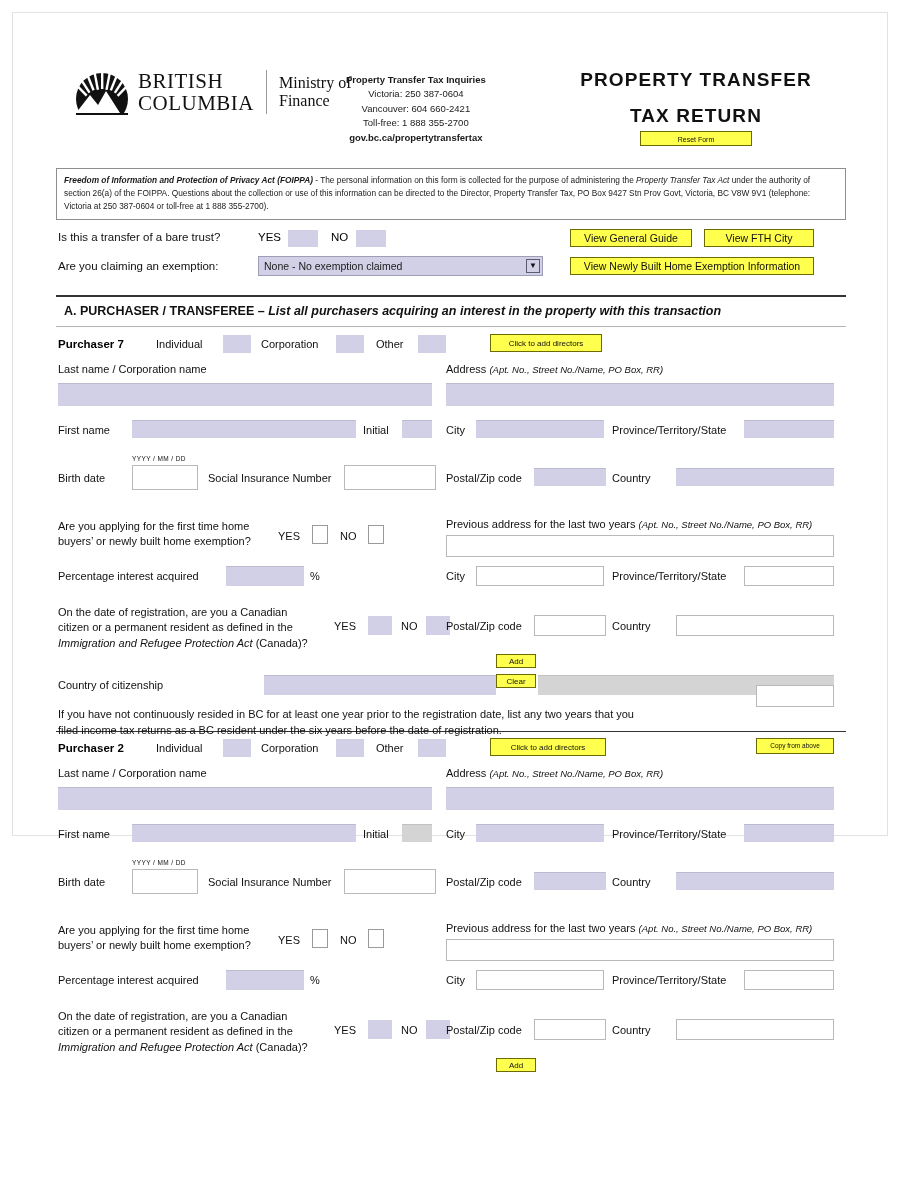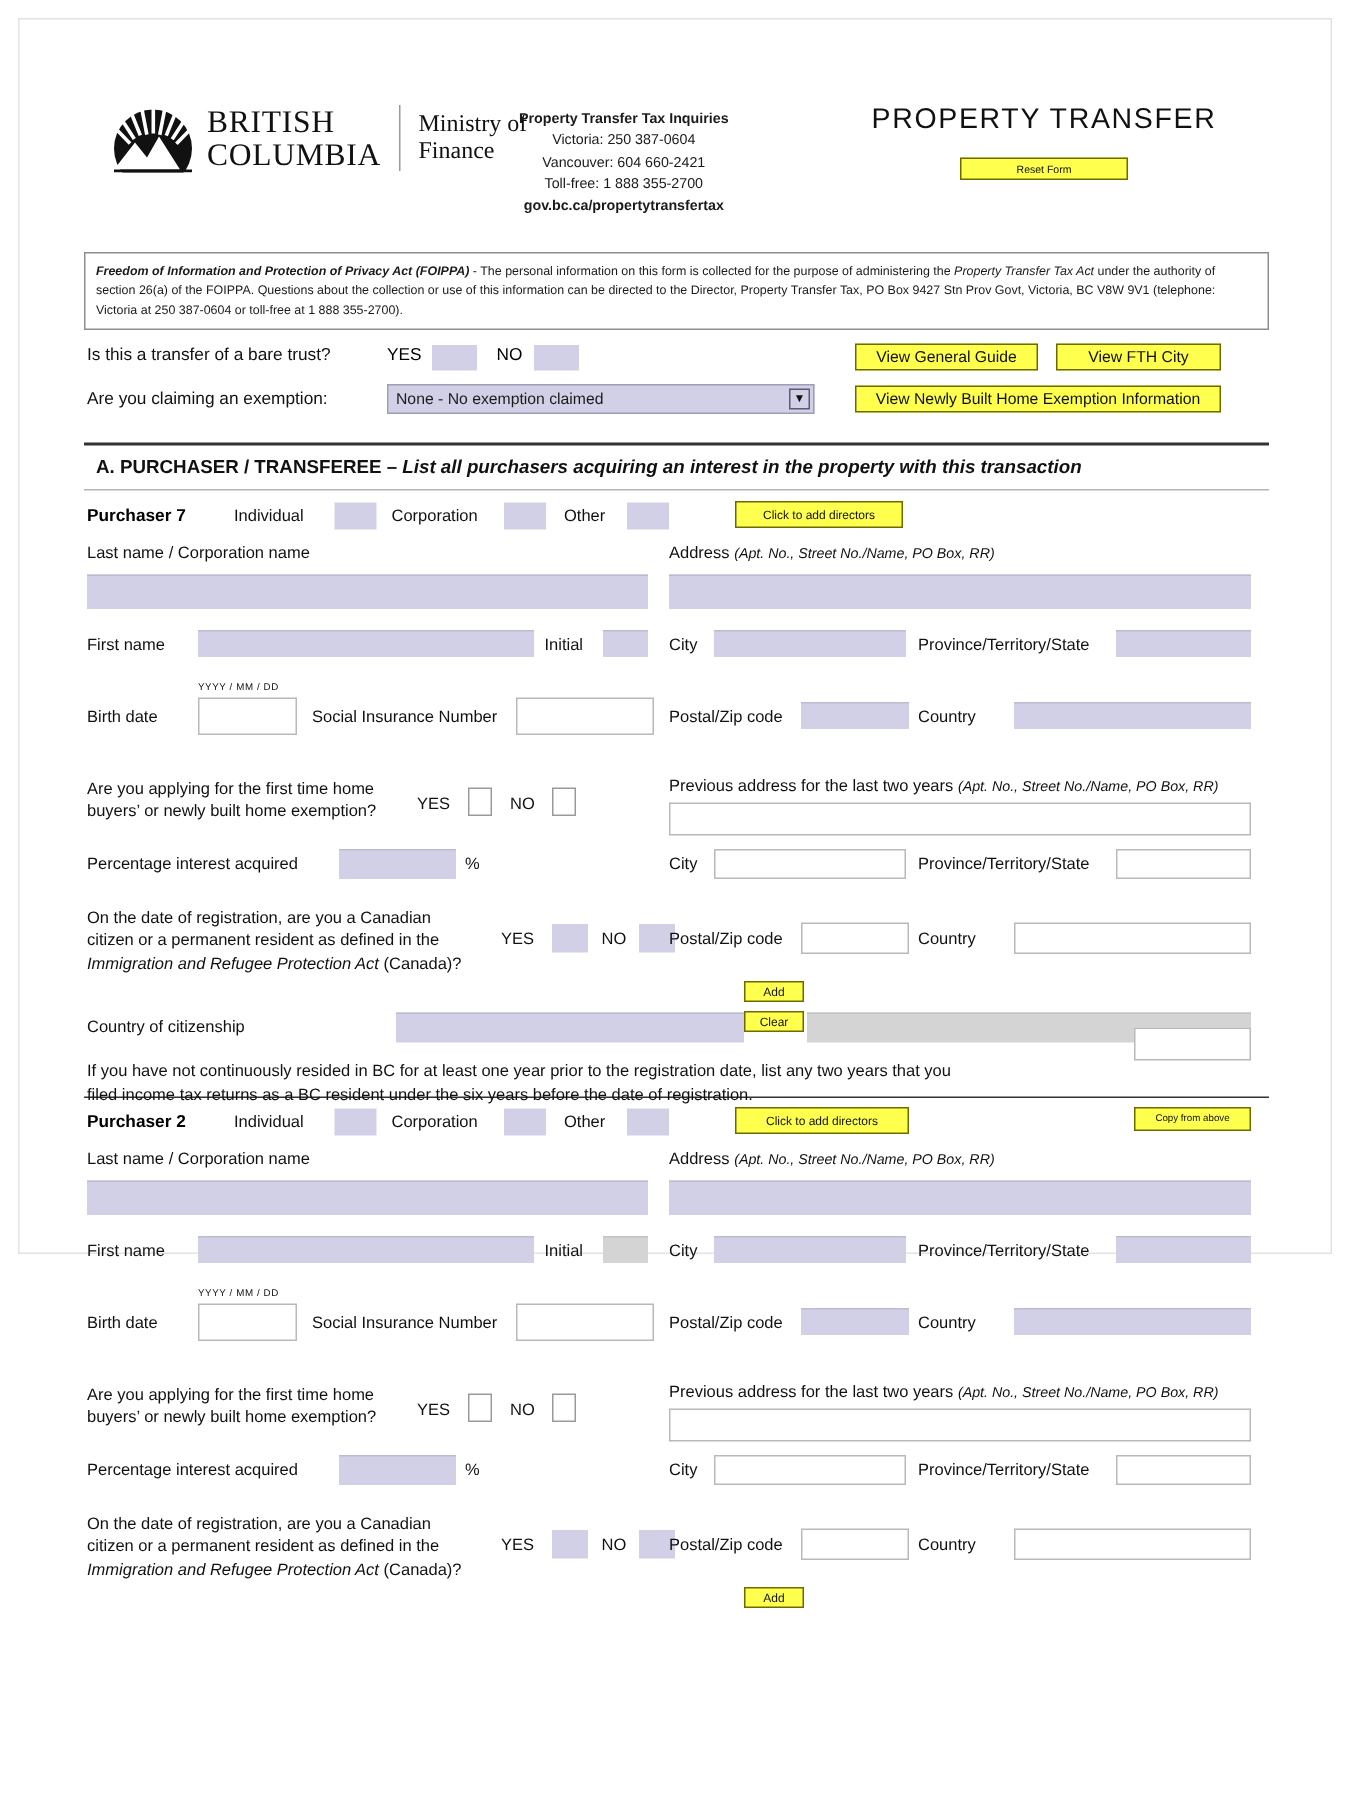--- a/index.html
+++ b/index.html
@@ -40,21 +40,21 @@
     font-family: "Liberation Serif", serif;
     font-size: 16px; line-height: 1.15; color: #111;
   }
   .inquiries {
     position: absolute; left: 290px; top: 12px;
     font-size: 9.5px; line-height: 1.52; color: #1a1a1a; text-align: center;
   }
   .inquiries .b { font-weight: bold; }
   .title-block { position: absolute; left: 490px; top: 8px; width: 300px; text-align: center; }
   .title-l1, .title-l2 {
-    font-size: 19px; font-weight: normal; letter-spacing: 1.1px; color: #111;
+    font-size: 19px; font-weight: bold; letter-spacing: 1.1px; color: #111;
   }
   .title-l1 { margin-bottom: 14px; }
   .title-l2 { margin-bottom: 4px; }
 
   
   .ybtn {
     display: inline-block; background: #ffff4d;
     border: 1.5px solid #6b6b00; color: #111;
     font-size: 8px; text-align: center; line-height: 1;
     padding: 3px 4px; box-sizing: border-box; cursor: pointer;
@@ -158,20 +158,21 @@
     <div class="inquiries">
       <div class="b">Property Transfer Tax Inquiries</div>
       <div>Victoria:  250 387-0604</div>
       <div>Vancouver:  604 660-2421</div>
       <div>Toll-free:  1 888 355-2700</div>
       <div class="b">gov.bc.ca/propertytransfertax</div>
     </div>
 
     <div class="title-block">
       <div class="title-l1">PROPERTY  TRANSFER</div>
+      <div class="title-l2">TAX  RETURN</div>
       <div class="ybtn btn-reset">Reset Form</div>
     </div>
   </div>
 
   <div class="foippa"><i>Freedom of Information and Protection of Privacy Act (FOIPPA)</i><span> - The personal information on this form is collected for the purpose of administering the </span><em>Property Transfer Tax Act</em><span> under the authority of section 26(a) of the FOIPPA.  Questions about the collection or use of this information can be directed to the Director, Property Transfer Tax, PO Box 9427 Stn Prov Govt, Victoria, BC  V8W 9V1 (telephone:  Victoria at 250 387-0604 or toll-free at 1 888 355-2700).</span></div>
 
   <div style="position:relative;height:62px;margin-top:9px;">
     <div class="qrow">
       <span class="lbl" style="position:absolute;left:2px;top:2px;">Is this a transfer of a bare trust?</span>
       <span style="position:absolute;left:202px;top:2px;">YES</span>

